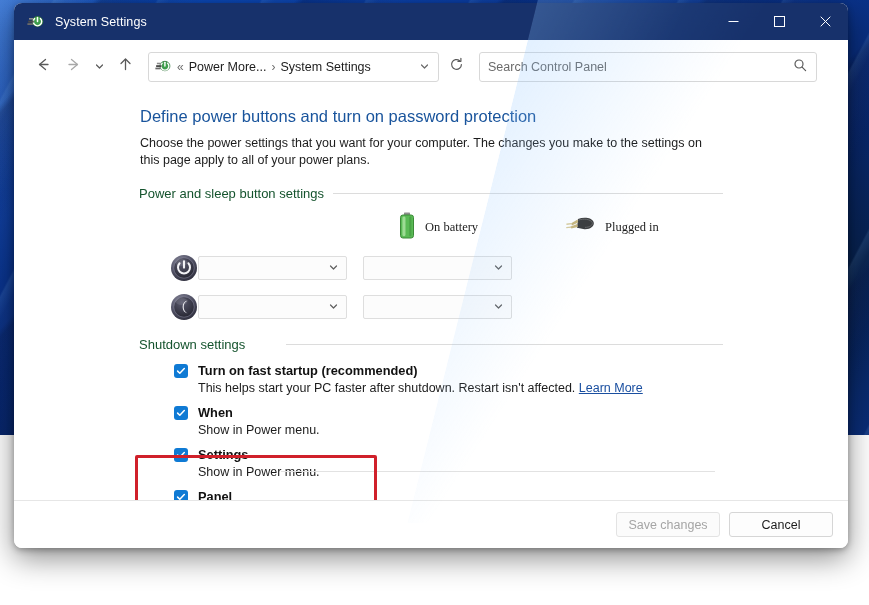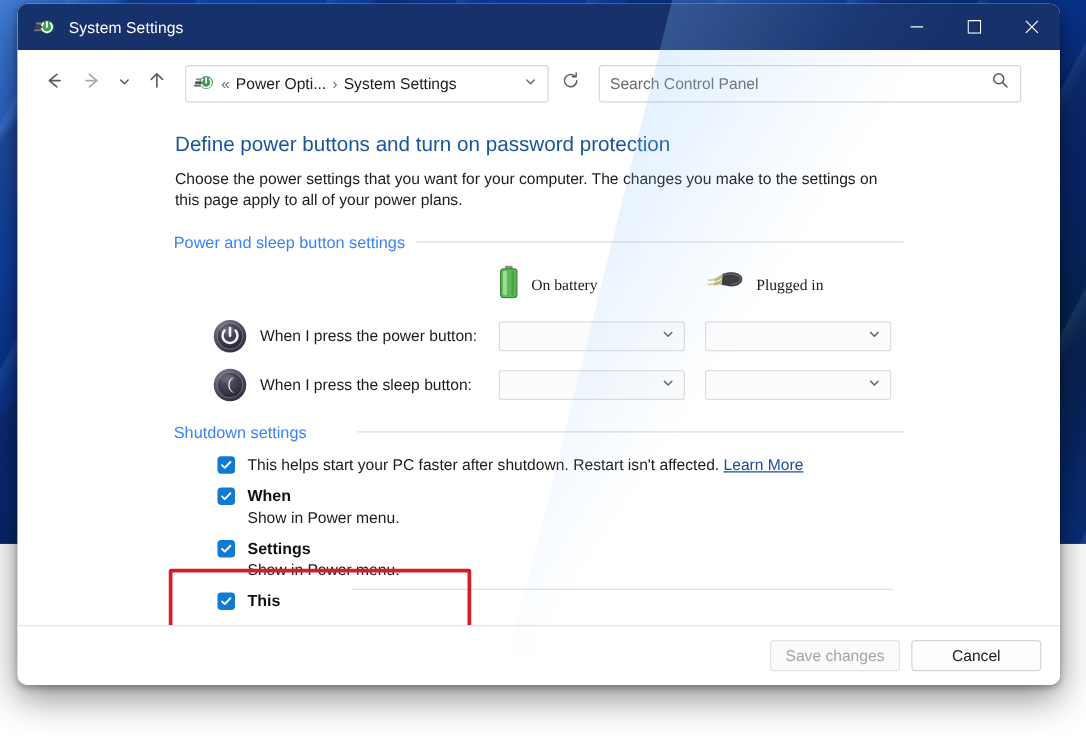--- a/index.html
+++ b/index.html
@@ -217,21 +217,21 @@
   }
 
   .section-head {
     display: flex;
     align-items: center;
     margin: 17px 0 0 125px;
     width: 584px;
   }
   .section-head .lbl {
     font-size: 13px;
-    color: #3b82f6;
+    color: #14532d;
     white-space: nowrap;
   }
   .section-head .rule {
     flex: 1;
     height: 1px;
     background: #dcdcdc;
     margin-left: 9px;
   }
 
   
@@ -450,21 +450,21 @@
             <ellipse cx="10.5" cy="8.5" rx="5.3" ry="5.0" fill="#3f9e4d"></ellipse>
             <ellipse cx="10.5" cy="8.5" rx="5.3" ry="5.0" fill="none" stroke="#2d7238" stroke-width="0.8"></ellipse>
             <path d="M10.5 4.6 L10.5 8.6" stroke="#ffffff" stroke-width="1.5" stroke-linecap="round"></path>
             <path d="M7.6 5.6 A4.2 4.2 0 1 0 13.4 5.6" stroke="#ffffff" stroke-width="1.4" fill="none" stroke-linecap="round"></path>
             <rect x="1.2" y="7.6" width="5.6" height="2.0" fill="#4a4a4a"></rect>
             <rect x="0.4" y="10.2" width="5.4" height="1.8" fill="#6a6a6a"></rect>
             <rect x="2.0" y="5.0" width="4.2" height="1.6" fill="#8a8a8a"></rect>
           </svg>
         </div>
         <span class="crumb-sep">«</span>
-        <span class="crumb">Power Opti...</span>
+        <span class="crumb">Power More...</span>
         <span class="crumb-sep">›</span>
         <span class="crumb">System Settings</span>
         <span class="addr-chev">
           <svg width="11" height="11" viewBox="0 0 11 11">
             <path d="M2.5 4 L5.5 7 L8.5 4" fill="none" stroke="#6a6a6a" stroke-width="1.2" stroke-linecap="round" stroke-linejoin="round"></path>
           </svg>
         </span>
       </div>
 
       <div class="refreshbtn">
@@ -540,21 +540,20 @@
               </radialGradient>
             </defs>
             <circle cx="14" cy="14" r="13" fill="url(#pbg)"></circle>
             <circle cx="14" cy="14" r="10.2" fill="url(#pbi)"></circle>
             <circle cx="14" cy="14" r="10.2" fill="none" stroke="#8c8ca0" stroke-width="0.8" opacity="0.6"></circle>
             <path d="M14 7.4 L14 13.6" stroke="#f2f2f5" stroke-width="2.1" stroke-linecap="round"></path>
             <path d="M9.6 9.3 A6 6 0 1 0 18.4 9.3" fill="none" stroke="#f2f2f5" stroke-width="2.0" stroke-linecap="round"></path>
             <ellipse cx="11.5" cy="8.5" rx="6" ry="3.4" fill="#ffffff" opacity="0.10"></ellipse>
           </svg>
         </span>
-        <span class="rowlabel">When I press the power button:</span>
         <div class="dd">
           <span class="ddval"></span>
           <span class="ddchev">
             <svg width="11" height="11" viewBox="0 0 11 11">
               <path d="M2.5 4 L5.5 7 L8.5 4" fill="none" stroke="#5f5f5f" stroke-width="1.2" stroke-linecap="round" stroke-linejoin="round"></path>
             </svg>
           </span>
         </div>
         <div class="dd">
           <span class="ddval"></span>
@@ -580,21 +579,20 @@
                 <stop offset="100%" stop-color="#23232e"></stop>
               </radialGradient>
             </defs>
             <circle cx="14" cy="14" r="13" fill="url(#sbg)"></circle>
             <circle cx="14" cy="14" r="10.2" fill="url(#sbi)"></circle>
             <circle cx="14" cy="14" r="10.2" fill="none" stroke="#8c8ca0" stroke-width="0.8" opacity="0.6"></circle>
             <path d="M17.6 7.6 A7.2 7.2 0 0 0 17.6 20.4 A6.6 6.6 0 0 1 17.6 7.6 Z" fill="#f0f0f4"></path>
             <ellipse cx="11.5" cy="8.5" rx="6" ry="3.4" fill="#ffffff" opacity="0.10"></ellipse>
           </svg>
         </span>
-        <span class="rowlabel">When I press the sleep button:</span>
         <div class="dd">
           <span class="ddval"></span>
           <span class="ddchev">
             <svg width="11" height="11" viewBox="0 0 11 11">
               <path d="M2.5 4 L5.5 7 L8.5 4" fill="none" stroke="#5f5f5f" stroke-width="1.2" stroke-linecap="round" stroke-linejoin="round"></path>
             </svg>
           </span>
         </div>
         <div class="dd">
           <span class="ddval"></span>
@@ -613,20 +611,21 @@
 
       <div class="cbwrap">
 
         <div class="cbrow">
           <span class="cbox">
             <svg width="10" height="10" viewBox="0 0 10 10">
               <path d="M1.6 5.1 L3.8 7.3 L8.3 2.6" fill="none" stroke="#ffffff" stroke-width="1.5" stroke-linecap="round" stroke-linejoin="round"></path>
             </svg>
           </span>
           <span class="cbtexts">
+            <div class="cbtitle">Turn on fast startup (recommended)</div>
             <div class="cbsub">
               <span>This helps start your PC faster after shutdown. Restart isn't affected.</span>
               <a href="#">Learn More</a>
             </div>
           </span>
         </div>
 
         <div class="cbrow">
           <span class="cbox">
             <svg width="10" height="10" viewBox="0 0 10 10">
@@ -651,21 +650,21 @@
           </span>
         </div>
 
         <div class="cbrow">
           <span class="cbox">
             <svg width="10" height="10" viewBox="0 0 10 10">
               <path d="M1.6 5.1 L3.8 7.3 L8.3 2.6" fill="none" stroke="#ffffff" stroke-width="1.5" stroke-linecap="round" stroke-linejoin="round"></path>
             </svg>
           </span>
           <span class="cbtexts">
-            <div class="cbtitle">This</div>
+            <div class="cbtitle">Panel</div>
           </span>
         </div>
 
       </div>
 
       <div class="bottom-rule"></div>
 
       <div class="annot" style="left:121px; top:362px; width:236px; height:48px;"></div>
 
     </div>

